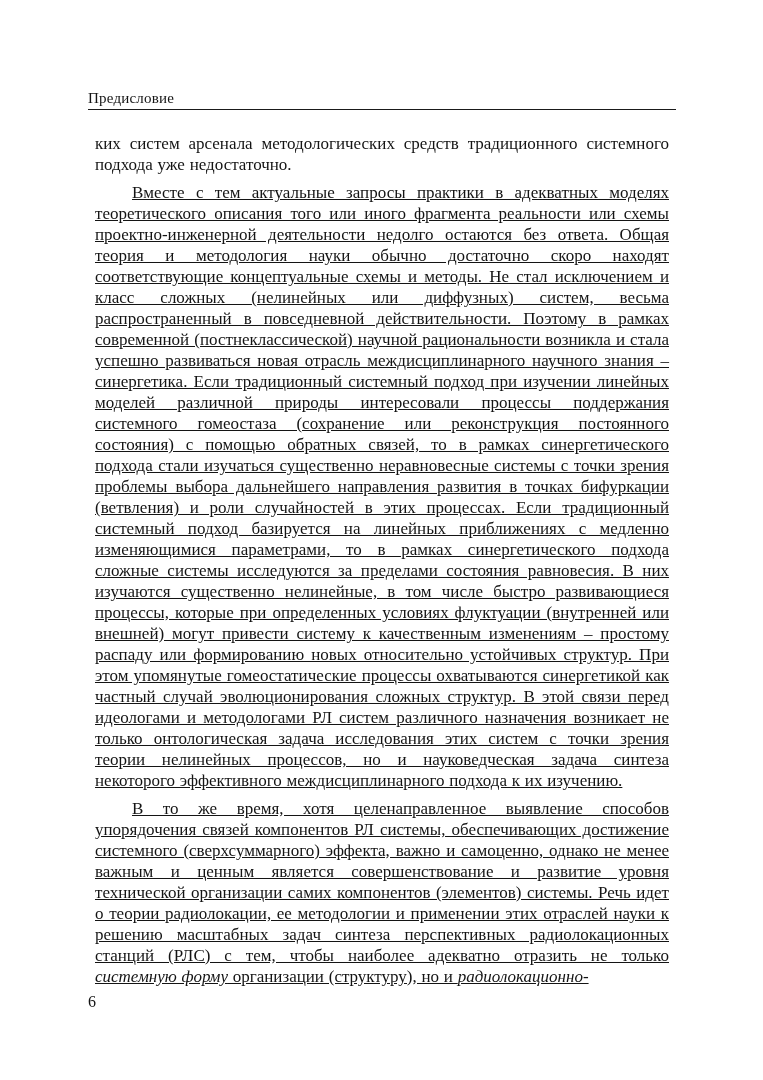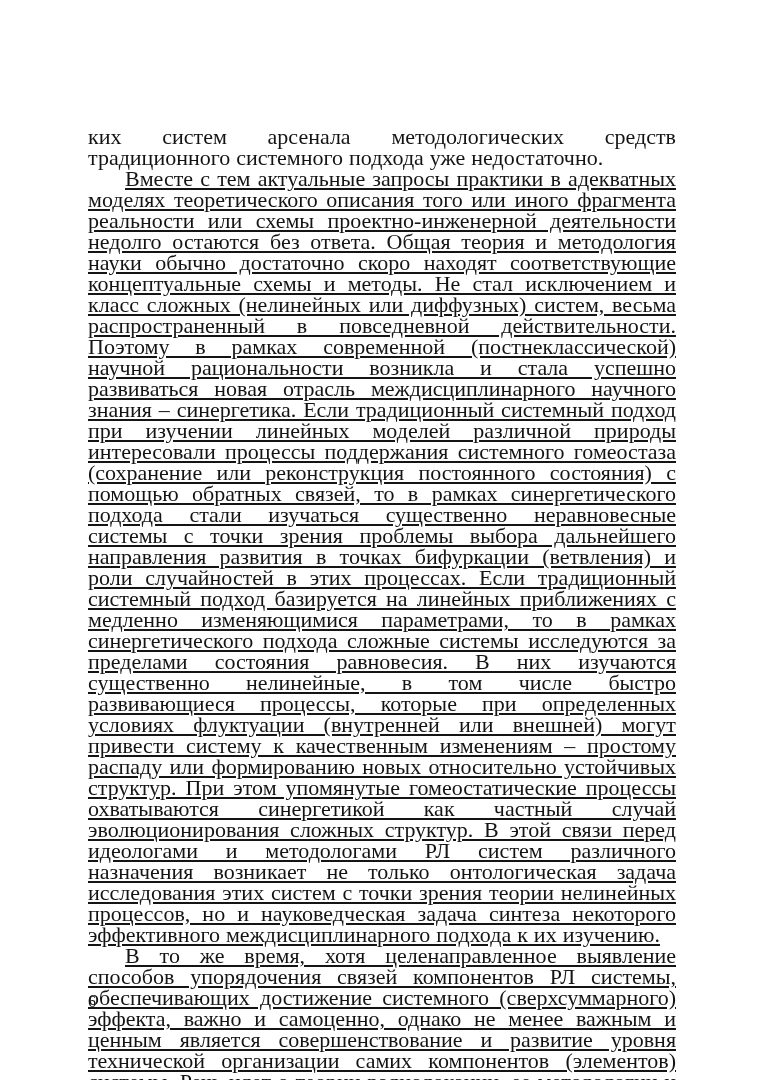--- a/index.html
+++ b/index.html
@@ -35,22 +35,22 @@
     width: 100%;
     height: 0;
   }
   .body-text {
     position: absolute;
     left: 88px;
     top: 126px;
     width: 588px;
   }
   .para {
-    margin: 0;
-    font-size: 22px;
+    margin: 7px;
+    font-size: 17px;
     line-height: 21px;
     text-align: justify;
     text-justify: inter-word;
     word-spacing: 0.5px;
   }
   .para.indent {
     text-indent: 37px;
     text-decoration: underline;
   }
   .italic {
@@ -63,20 +63,24 @@
   }
   .page-number {
     font-size: 16px;
   }
 </style>
 </head>
 <body>
 
 <div class="page">
 
+  <div class="running-head-wrap">
+    <span class="running-head">Предисловие</span>
+    <div class="header-rule"></div>
+  </div>
 
   <div class="body-text" id="content">
       <p class="para"><span>ких систем арсенала методологических средств традиционного системного подхода уже недостаточно.</span></p>
       <p class="para indent"><span>Вместе с тем актуальные запросы практики в адекватных моделях теоретического описания того или иного фрагмента реальности или схемы проектно-инженерной деятельности недолго остаются без ответа. Общая теория и методология науки обычно достаточно скоро находят соответствующие концептуальные схемы и методы. Не стал исключением и класс сложных (нелинейных или диффузных) систем, весьма распространенный в повседневной действительности. Поэтому в рамках современной (постнеклассической) научной рациональности возникла и стала успешно развиваться новая отрасль междисциплинарного научного знания – синергетика. Если традиционный системный подход при изучении линейных моделей различной природы интересовали процессы поддержания системного гомеостаза (сохранение или реконструкция постоянного состояния) с помощью обратных связей, то в рамках синергетического подхода стали изучаться существенно неравновесные системы с точки зрения проблемы выбора дальнейшего направления развития в точках бифуркации (ветвления) и роли случайностей в этих процессах. Если традиционный системный подход базируется на линейных приближениях с медленно изменяющимися параметрами, то в рамках синергетического подхода сложные системы исследуются за пределами состояния равновесия. В них изучаются существенно нелинейные, в том числе быстро развивающиеся процессы, которые при определенных условиях флуктуации (внутренней или внешней) могут привести систему к качественным изменениям – простому распаду или формированию новых относительно устойчивых структур. При этом упомянутые гомеостатические процессы охватываются синергетикой как частный случай эволюционирования сложных структур. В этой связи перед идеологами и методологами РЛ систем различного назначения возникает не только онтологическая задача исследования этих систем с точки зрения теории нелинейных процессов, но и науковедческая задача синтеза некоторого эффективного междисциплинарного подхода к их изучению.</span></p>
       <p class="para indent"><span>В то же время, хотя целенаправленное выявление способов упорядочения связей компонентов РЛ системы, обеспечивающих достижение системного (сверхсуммарного) эффекта, важно и самоценно, однако не менее важным и ценным является совершенствование и развитие уровня технической организации самих компонентов (элементов) системы. Речь идет о теории радиолокации, ее методологии и применении этих отраслей науки к решению масштабных задач синтеза перспективных радиолокационных станций (РЛС) с тем, чтобы наиболее адекватно отразить не только </span><span class="italic">системную форму</span><span> организации (структуру), но и </span><span class="italic">радиолокационно-</span></p>
     </div>
 
   <div class="page-footer">
     <span class="page-number">6</span>
   </div>

